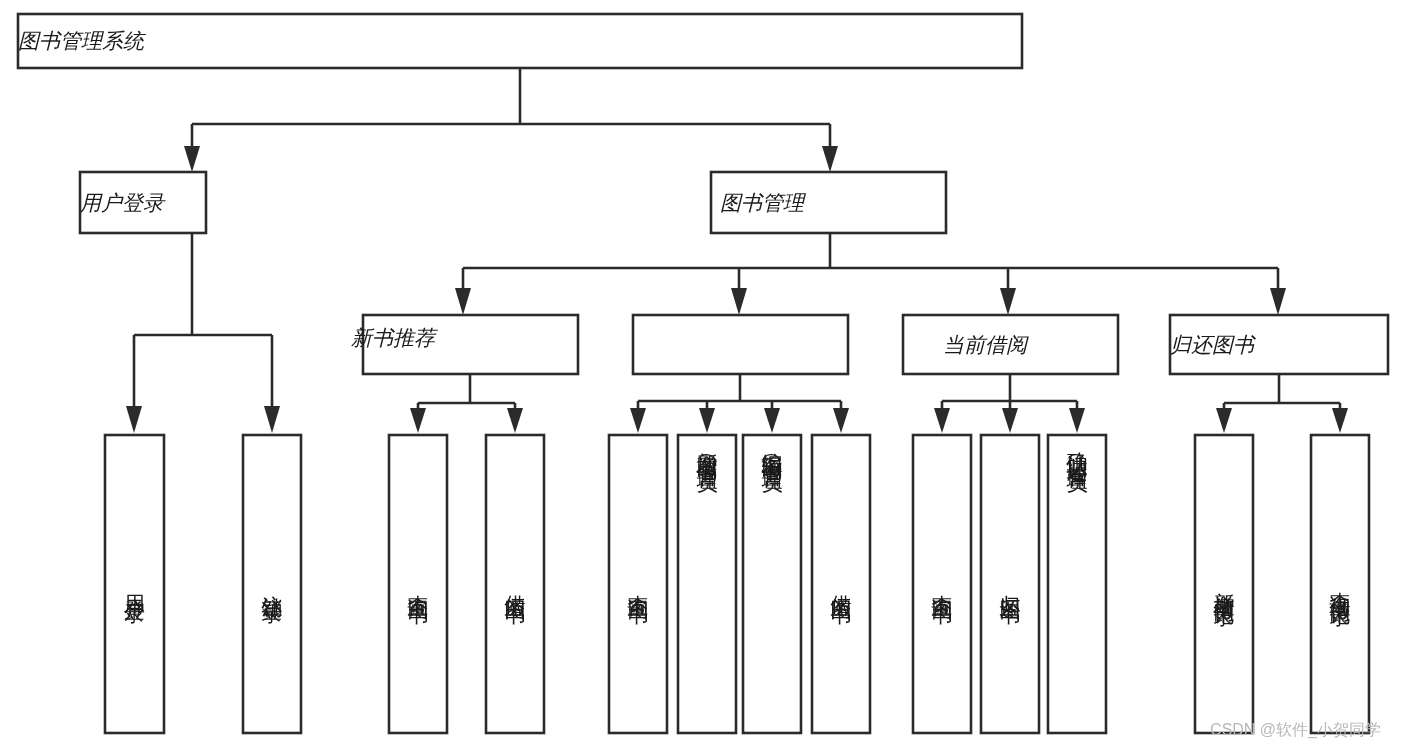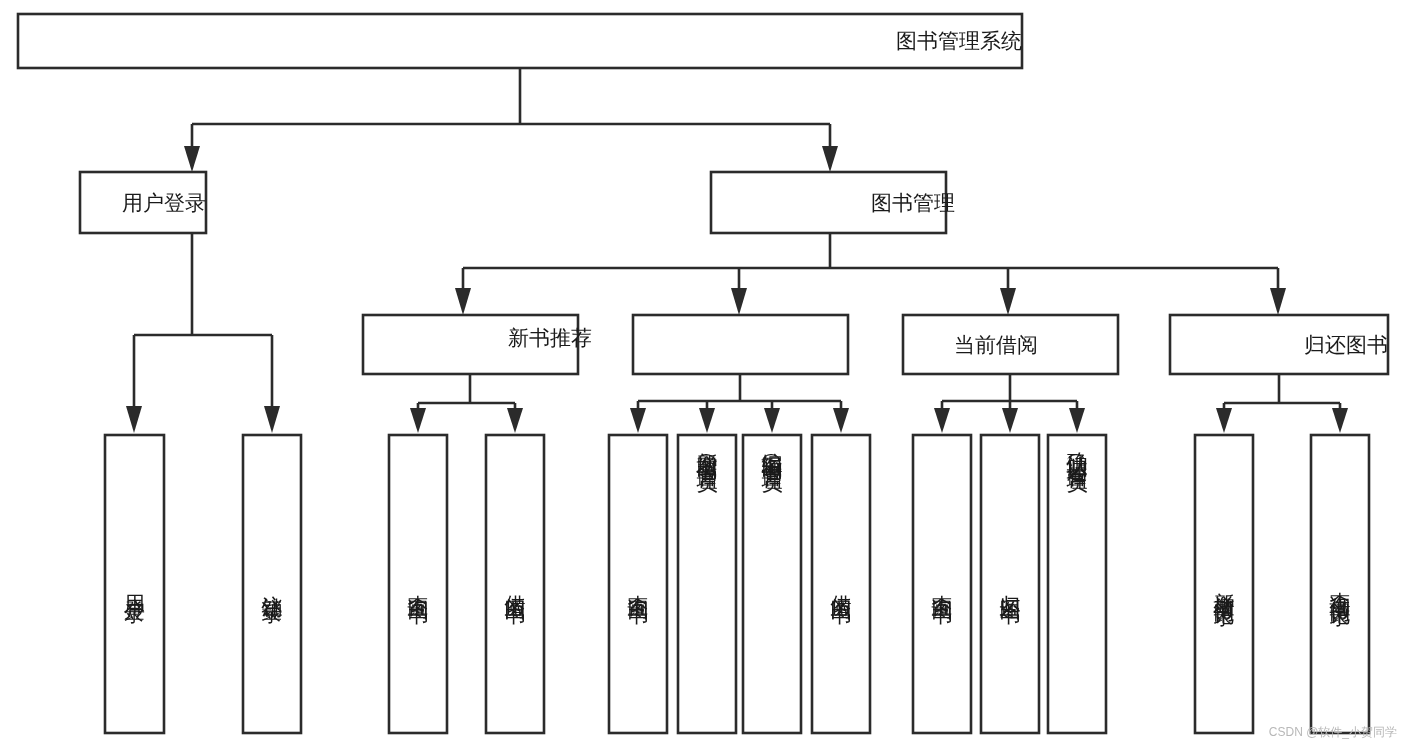--- a/index.html
+++ b/index.html
@@ -54,35 +54,36 @@
     font-family: "Liberation Sans", "DejaVu Sans", sans-serif;
     font-size: 21px;
     color: #1a1a1a;
     letter-spacing: 3px;
     white-space: nowrap;
   }
   .hlabel-wrap {
     position: absolute;
     display: flex;
     align-items: center;
-    justify-content: flex-end;
+    justify-content: flex-start;
     pointer-events: none;
+    font-style: italic;
   }
   .hlabel-wrap span {
     font-family: "Liberation Sans", "DejaVu Sans", sans-serif;
     font-size: 21px;
     color: #1a1a1a;
     white-space: nowrap;
   }
   #watermark {
     position: absolute;
-    right: 8px;
+    right: 24px;
     bottom: 6px;
     font-family: "Liberation Sans", "DejaVu Sans", sans-serif;
-    font-size: 12px;
+    font-size: 16px;
     color: #b8b8b8;
     white-space: nowrap;
     pointer-events: none;
   }
 </style>
 </head>
 <body>
 
 <div id="diagram-root">
 
@@ -199,26 +200,26 @@
   </div>
 
   <div class="hlabel-wrap" style="left:80px; top:172px; width:126px; height:61px;">
     <span>用户登录</span>
   </div>
 
   <div class="hlabel-wrap" style="left:711px; top:172px; width:235px; height:61px;padding-left:9px;">
     <span>图书管理</span>
   </div>
 
-  <div class="hlabel-wrap" style="left:377px; top:315px; width:215px; height:45px;">
+  <div class="hlabel-wrap" style="left:351px; top:315px; width:215px; height:45px;">
     <span>新书推荐</span>
   </div>
 
 
-  <div class="hlabel-wrap" style="left:863px; top:315px; width:175px; height:59px;">
+  <div class="hlabel-wrap" style="left:943px; top:315px; width:175px; height:59px;">
     <span>当前借阅</span>
   </div>
 
   <div class="hlabel-wrap" style="left:1170px; top:315px; width:218px; height:59px;">
     <span>归还图书</span>
   </div>
 
   <div class="vlabel-wrap" style="left:105px; top:435px; width:59px; height:298px;">
     <span>用户登录</span>
   </div>

